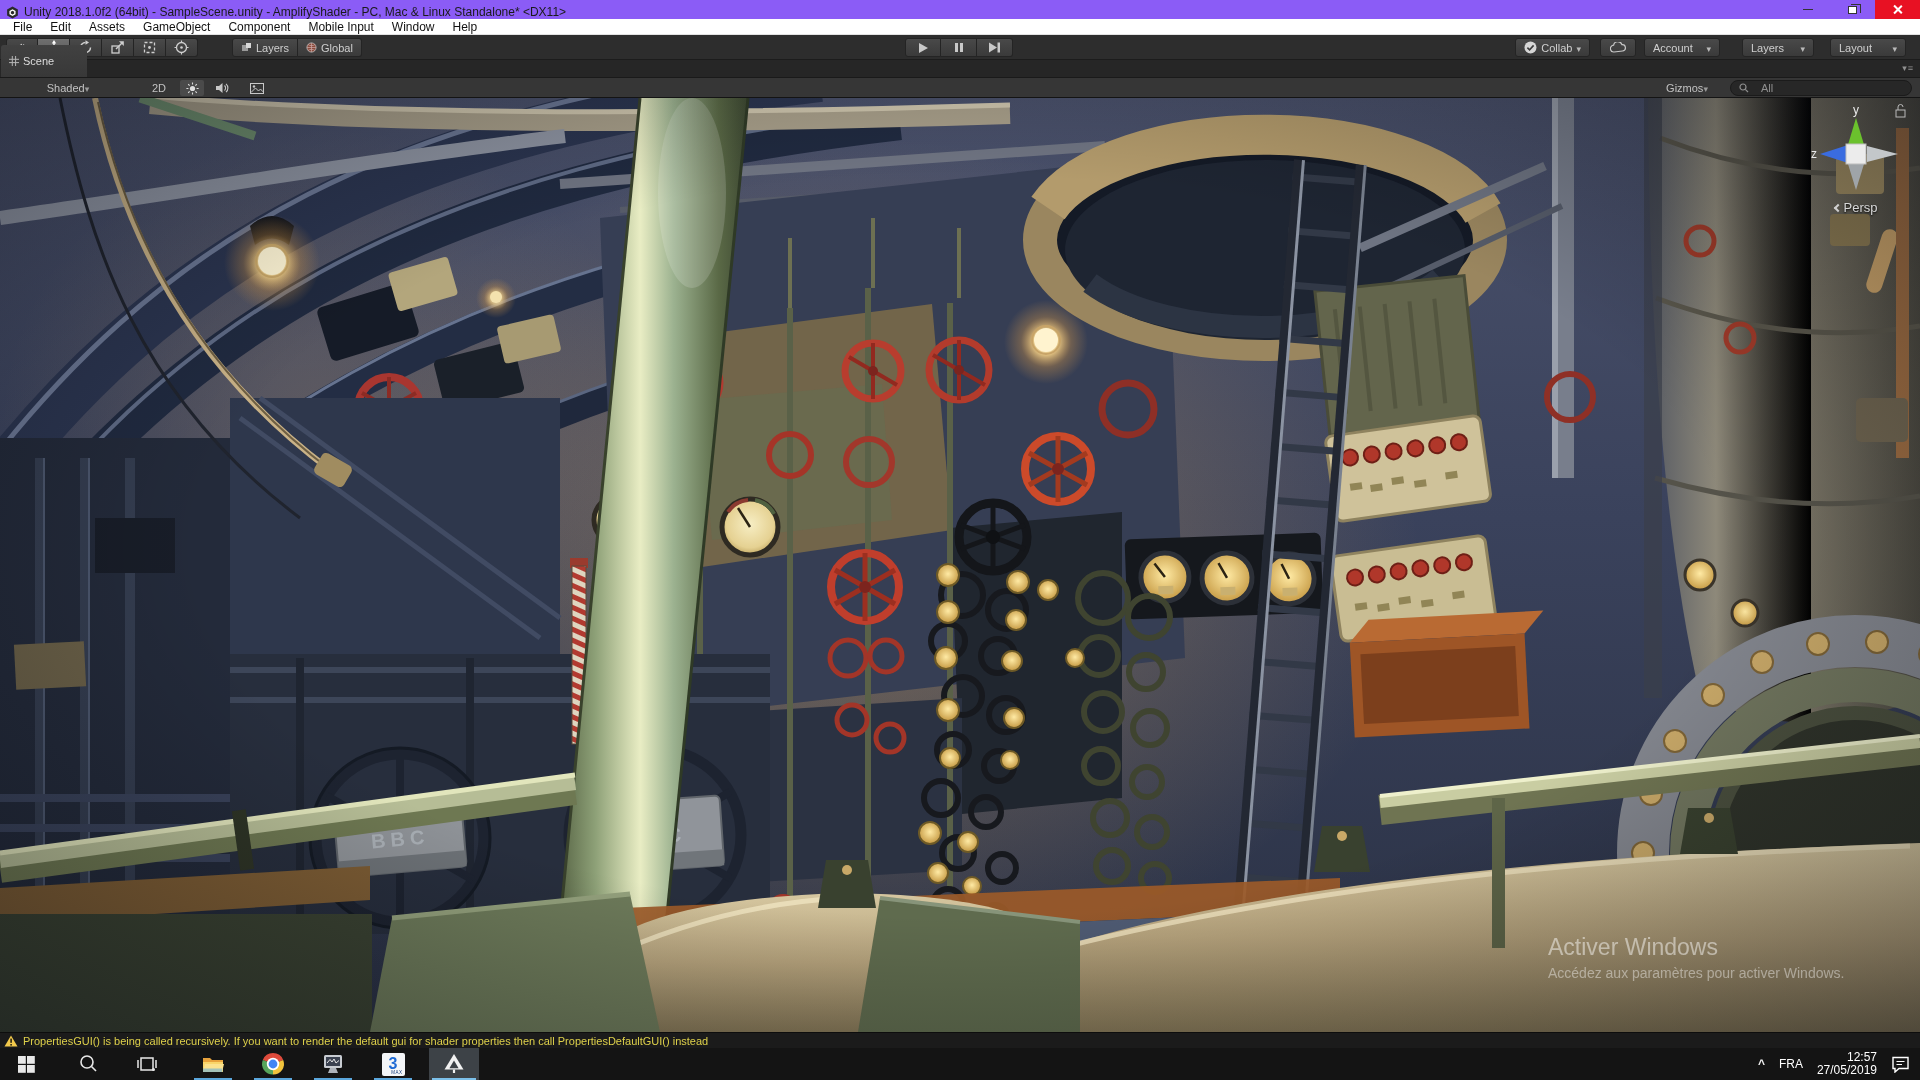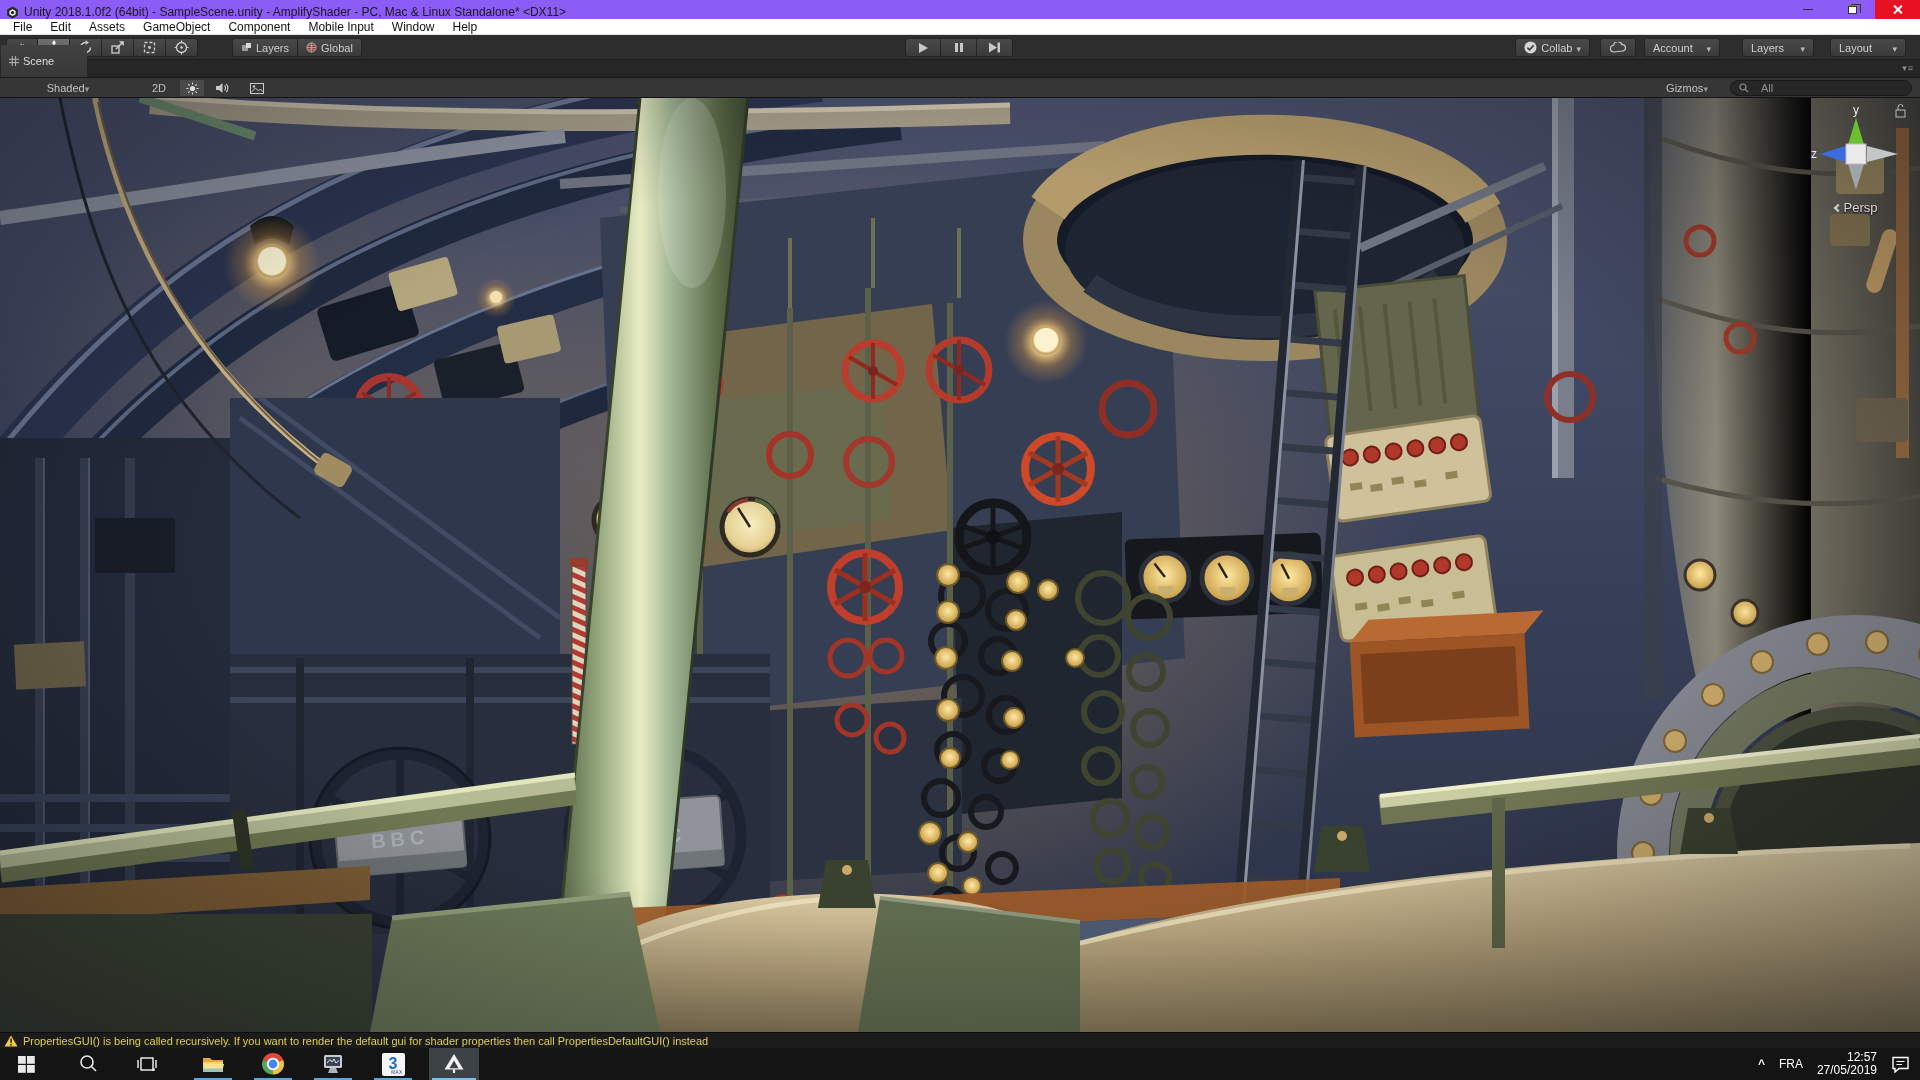--- a/index.html
+++ b/index.html
@@ -815,20 +815,24 @@
           <rect x="92" y="8" width="9" height="7"></rect>
           <path d="M94,8 V5 a2.5,2.5 0 0 1 5,0"></path>
         </g>
     </svg>
     <div class="plabel">
       <span class="pchev"></span>
       <span>Persp</span>
     </div>
   </div>
 
+  <div class="watermark">
+    <div class="w1">Activer Windows</div>
+    <div class="w2">Accédez aux paramètres pour activer Windows.</div>
+  </div>
 </div>
 
 <div class="warnbar">
   <svg width="14" height="12" viewBox="0 0 14 12">
     <polygon points="7,0.5 13.5,11.5 0.5,11.5" fill="#f2c94c"></polygon>
     <rect x="6.3" y="3.6" width="1.6" height="4.2" fill="#2a2513"></rect>
       <rect x="6.3" y="9" width="1.6" height="1.6" fill="#2a2513"></rect>
   </svg>
   <span class="wtxt">PropertiesGUI() is being called recursively. If you want to render the default gui for shader properties then call PropertiesDefaultGUI() instead</span>
 </div>

